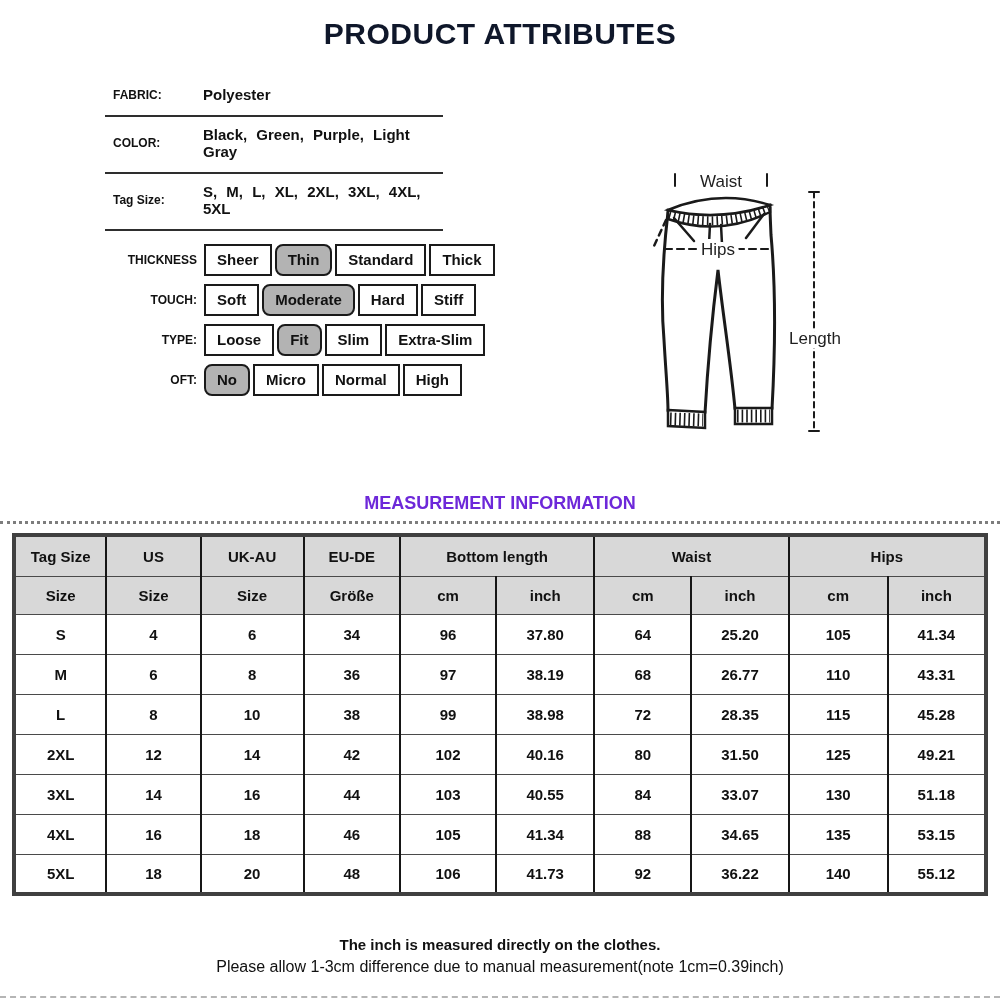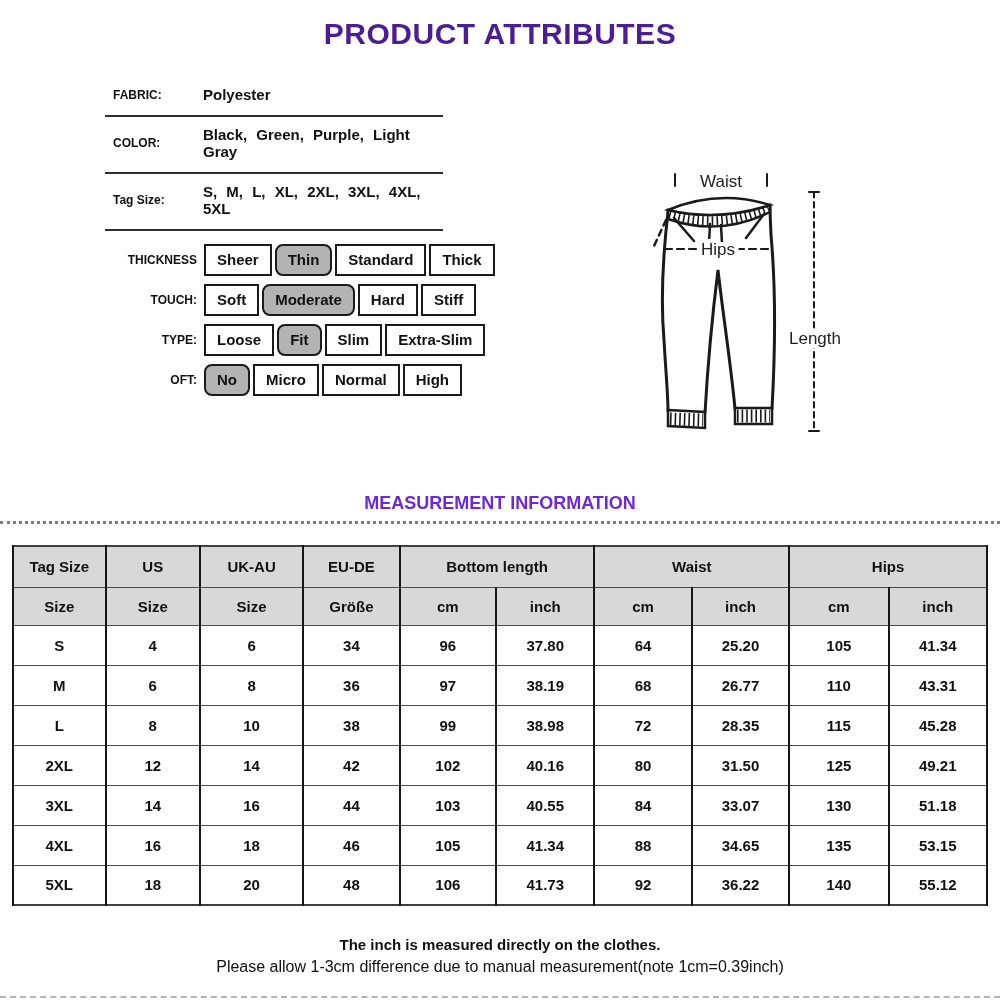--- a/index.html
+++ b/index.html
@@ -4,21 +4,21 @@
 <style>
   * { margin:0; padding:0; box-sizing:border-box; }
   html,body { background:#ffffff; }
   #page {
     position:relative; width:1000px; height:1000px; background:#fff;
     font-family:"Liberation Sans", sans-serif; color:#111; overflow:hidden;
   }
   
   .page-title {
     position:absolute; top:17px; left:0; width:1000px; text-align:center;
-    font-size:30px; font-weight:bold; letter-spacing:0.5px; color:#4c1d95;
+    font-size:30px; font-weight:bold; letter-spacing:0.5px; color:#0f172a;
   }
   
   .attrs { position:absolute; left:105px; top:80px; width:420px; }
   .attr-row { display:flex; align-items:center; }
   .attr-row.underlined {
     width:338px; border-bottom:2px solid #2e2e2e;
     padding:6px 0 12px 0; margin-bottom:3px;
   }
   .attr-label {
     flex:0 0 92px; font-size:12px; font-weight:bold; white-space:nowrap;
@@ -39,21 +39,21 @@
   .diagram svg text { font-family:"Liberation Sans", sans-serif; font-size:17px; fill:#1f1f1f; }
   .bg-text { paint-order:stroke; stroke:#ffffff; stroke-width:8px; }
   
   .meas-heading {
     position:absolute; top:493px; left:0; width:1000px; text-align:center;
     font-size:18px; font-weight:bold; color:#6d28d9;
   }
   .dotted-divider-top { position:absolute; top:521px; left:0; width:1000px; border-top:3px dotted #7d7d7d; }
   .dashed-divider-bottom { position:absolute; top:996px; left:0; width:1000px; border-top:2px dashed #b5b5b5; }
   .table-wrap { position:absolute; left:12px; top:533px; width:976px; }
-  table.size-table { width:100%; border-collapse:collapse; table-layout:fixed; border:2px solid #404040;margin-top:12px; }
+  table.size-table { width:100%; border-collapse:collapse; table-layout:fixed; border:4px solid #404040; }
   .size-table th, .size-table td {
     border-left:2px solid #161616; border-right:2px solid #161616;
     border-top:1px solid #4a4a4a; border-bottom:1px solid #4a4a4a;
     text-align:center; vertical-align:middle;
     font-size:15px; font-weight:bold; color:#111;
   }
   .size-table thead th { background:#d8d8d8; }
   .size-table thead tr.h1 th { height:41px; }
   .size-table thead tr.h2 th { height:38px; }
   .size-table tbody td { height:40px; background:#fff; }

